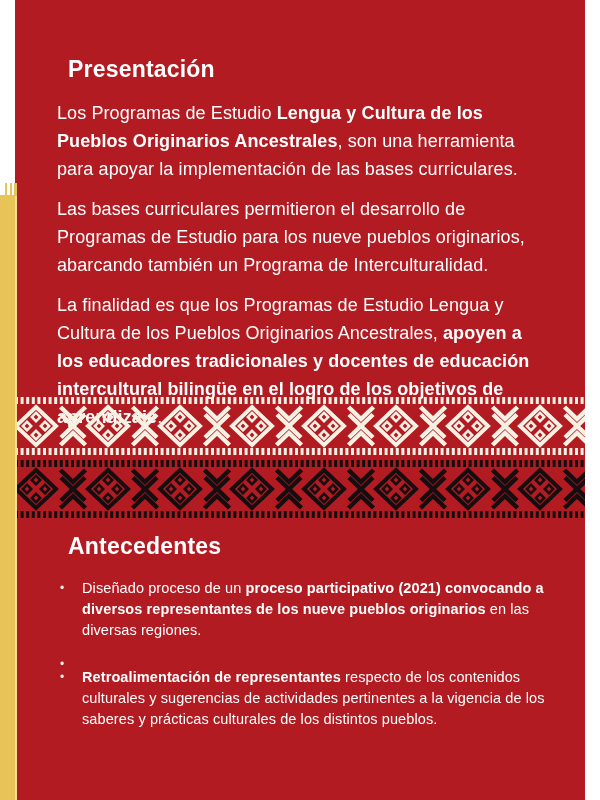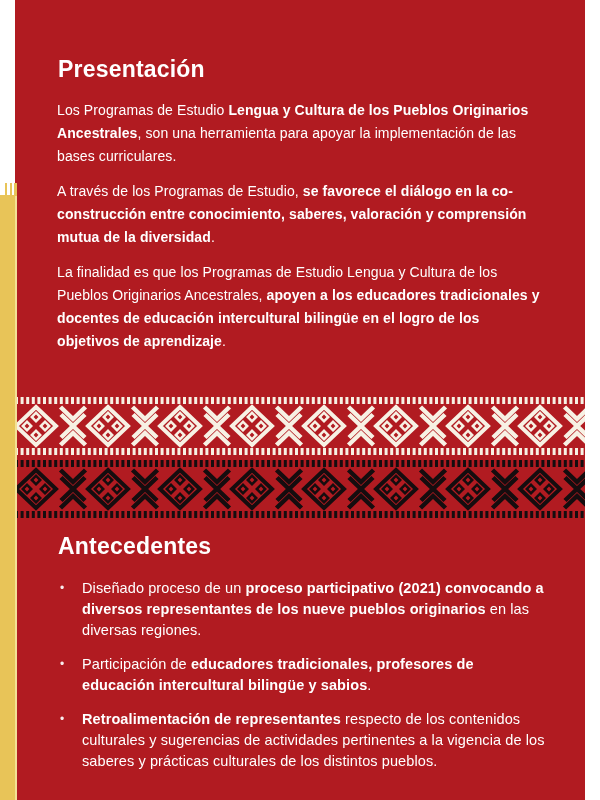--- a/index.html
+++ b/index.html
@@ -30,24 +30,24 @@
   .yellow-fringe{
     position:absolute;left:5px;top:183px;width:12px;height:13px;z-index:5;
     background:repeating-linear-gradient(90deg,var(--yellow) 0 2.4px,rgba(0,0,0,0) 2.4px 4.6px);
   }
   
   .section{position:absolute;left:0;width:570px;color:var(--text);}
   .section-presentacion{top:55px;padding:0 40px 0 42px;box-sizing:border-box;}
   .section-antecedentes{top:532px;padding:0 40px 0 42px;box-sizing:border-box;}
   .heading{
     font-size:23px;font-weight:700;letter-spacing:.2px;
-    margin:0 0 16px 1px;line-height:28px;
+    margin:0 0 16px 11px;line-height:28px;
   }
   .para{
-    font-size:14px;line-height:23px;letter-spacing:.1px;
+    font-size:18px;line-height:28px;letter-spacing:.1px;
     margin:8px 0 12px 0;
   }
   .para strong,.bullet-text strong{font-weight:700;}
   .bullets{display:flex;flex-direction:column;gap:13px;margin-top:18px;}
   .bullet{
     position:relative;padding-left:25px;
     font-size:14.5px;line-height:21px;letter-spacing:.1px;
   }
   .bullet .dot{
     position:absolute;left:3px;top:0;font-size:12px;opacity:.92;
@@ -63,21 +63,21 @@
 </style>
 </head>
 <body>
 
 <div class="red-block">
 
   <div class="section section-presentacion">
     <h1 class="heading">Presentación</h1>
     <div>
         <p class="para"><span>Los Programas de Estudio </span><strong>Lengua y Cultura de los Pueblos Originarios Ancestrales</strong><span>, son una herramienta para apoyar la implementación de las bases curriculares.</span></p>
-        <p class="para"><span>A través de los Programas de Estudio, </span><strong>se favorece el diálogo en la co-construcción entre conocimiento, saberes, valoración y comprensión mutua de la diversidad</strong><span>.</span></p>
+        <p class="para"><span>Las bases curriculares permitieron el desarrollo de Programas de Estudio para los nueve pueblos originarios, abarcando también un Programa de Interculturalidad.</span></p>
         <p class="para"><span>La finalidad es que los Programas de Estudio Lengua y Cultura de los Pueblos Originarios Ancestrales, </span><strong>apoyen a los educadores tradicionales y docentes de educación intercultural bilingüe en el logro de los objetivos de aprendizaje</strong><span>.</span></p>
       </div>
   </div>
 
   <div class="pattern-band">
     <svg class="pattern-row row-white" viewBox="0 0 570 58" preserveAspectRatio="none" aria-hidden="true">
       <defs>
         <g id="motif-tile">
           <path d="M20 1 L40 20 L20 39 L0 20 Z" fill="none" stroke="currentColor" stroke-width="4"></path>
           <path fill="currentColor" fill-rule="evenodd" d="M20 5 L26 11 L20 17 L14 11 Z M20 8.6 L22.4 11 L20 13.4 L17.6 11 Z"></path>
@@ -123,21 +123,21 @@
         <use href="#motif-tile" x="432"></use>
           <use href="#motif-tile" x="504"></use>
       </g>
     </svg>
   </div>
 
   <div class="section section-antecedentes">
     <h1 class="heading">Antecedentes</h1>
     <div class="bullets">
         <div class="bullet"><span class="dot">•</span><span class="bullet-text"><span>Diseñado proceso de un </span><strong>proceso participativo (2021) convocando a diversos representantes de los nueve pueblos originarios</strong><span> en las diversas regiones.</span></span></div>
-        <div class="bullet"><span class="dot">•</span><span class="bullet-text"><span>Participación de </span><strong>educadores tradicionales, profesores de educación intercultural bilingüe y sabios</strong><span>.</span></span></div>
+        <div class="bullet"><span class="dot">•</span></div>
         <div class="bullet"><span class="dot">•</span><span class="bullet-text"><strong>Retroalimentación de representantes</strong><span> respecto de los contenidos culturales y sugerencias de actividades pertinentes a la vigencia de los saberes y prácticas culturales de los distintos pueblos.</span></span></div>
       </div>
   </div>
 
 </div>
 
 <div class="yellow-strip"></div>
 <div class="yellow-fringe"></div>
 
 </body></html>

